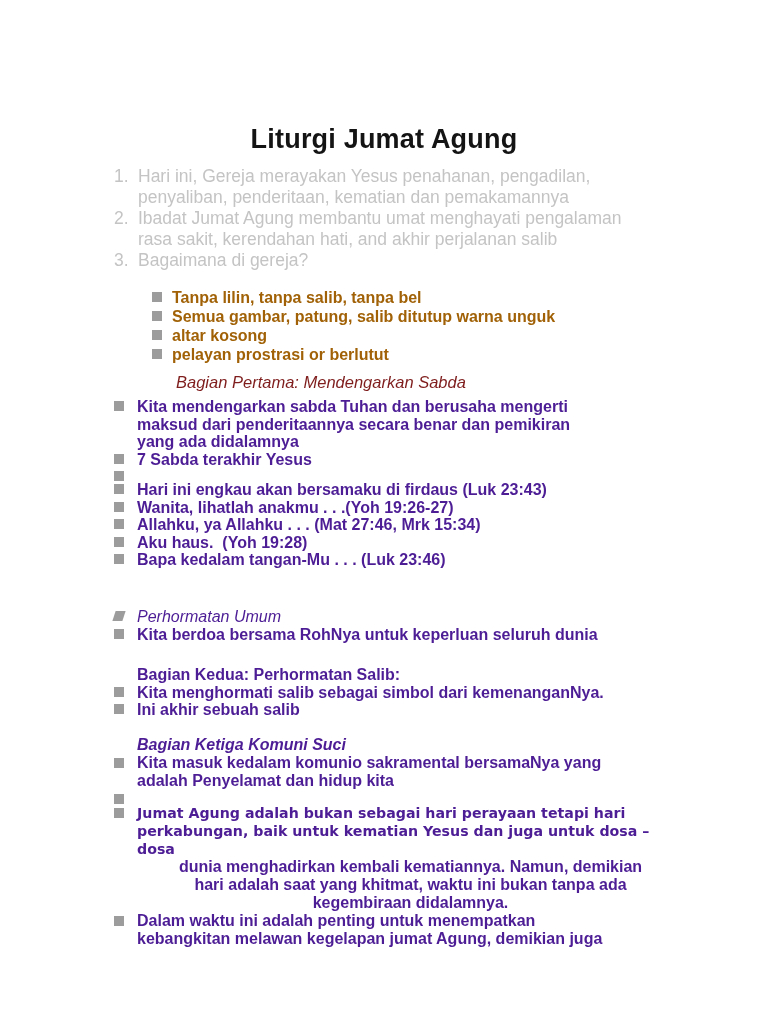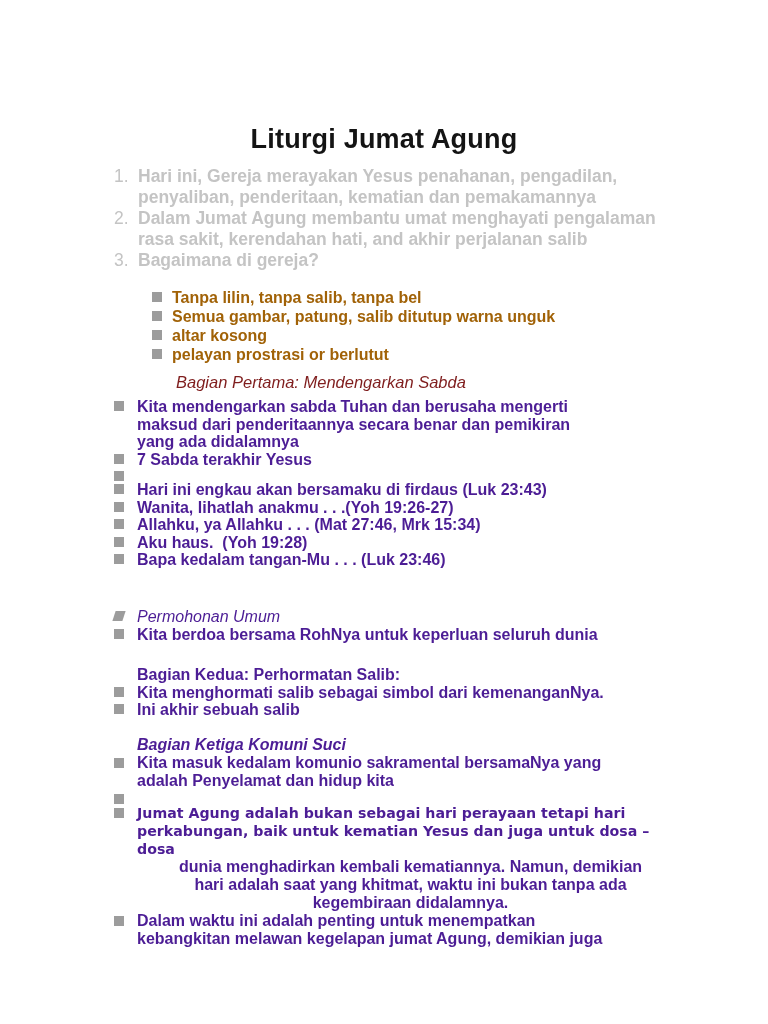--- a/index.html
+++ b/index.html
@@ -11,21 +11,21 @@
     position:absolute; top:124px; left:0; width:768px; text-align:center;
     font-size:27px; font-weight:bold; color:#141414; letter-spacing:0.2px;
   }
   
   .intro {
     position:absolute; top:166px; left:114px; width:580px;
     color:#c4c4c4; font-size:17.5px; line-height:21px; font-weight:normal;
   }
   .intro-row { display:flex; }
   .intro-num { flex:none; width:24px; }
-  .pre { white-space:pre-line;font-weight:bold; }
+  .pre { white-space:pre-line; }
   
   .sub-list {
     position:absolute; top:288px; left:152px; width:520px;
     color:#a16207; font-size:16px; font-weight:bold; line-height:19px;
   }
   .row { display:flex; }
   .sq {
     flex:none; width:10px; height:10px; background:#9c9c9c;
     margin-top:4px; margin-right:10px;
   }
@@ -63,21 +63,21 @@
   <div class="title">Liturgi Jumat Agung</div>
 
   <div class="intro">
     <div class="intro-row">
       <span class="intro-num">1.</span>
       <span class="pre">Hari ini, Gereja merayakan Yesus penahanan, pengadilan,
 penyaliban, penderitaan, kematian dan pemakamannya</span>
     </div>
     <div class="intro-row">
       <span class="intro-num">2.</span>
-      <span class="pre">Dalam Jumat Agung membantu umat menghayati pengalaman
+      <span class="pre">Ibadat Jumat Agung membantu umat menghayati pengalaman
 rasa sakit, kerendahan hati, and akhir perjalanan salib</span>
     </div>
     <div class="intro-row">
       <span class="intro-num">3.</span>
       <span class="pre">Bagaimana di gereja?</span>
     </div>
   </div>
 
   <div class="sub-list">
     <div class="row">
@@ -132,21 +132,21 @@
     </div>
     <div class="row">
       <span class="sq sq-main"></span>
       <span class="pre">Bapa kedalam tangan-Mu . . . (Luk 23:46)</span>
     </div>
   </div>
 
   <div class="main-list list-petition">
     <div class="row">
       <span class="sq sq-main sq-italic"></span>
-      <span class="italic-normal">Permohonan Umum</span>
+      <span class="italic-normal">Perhormatan Umum</span>
     </div>
     <div class="row">
       <span class="sq sq-main"></span>
       <span>Kita berdoa bersama RohNya untuk keperluan seluruh dunia</span>
     </div>
   </div>
 
   <div class="main-list list-part2">
     <div class="heading-bold">Bagian Kedua: Perhormatan Salib:</div>
     <div class="row">

